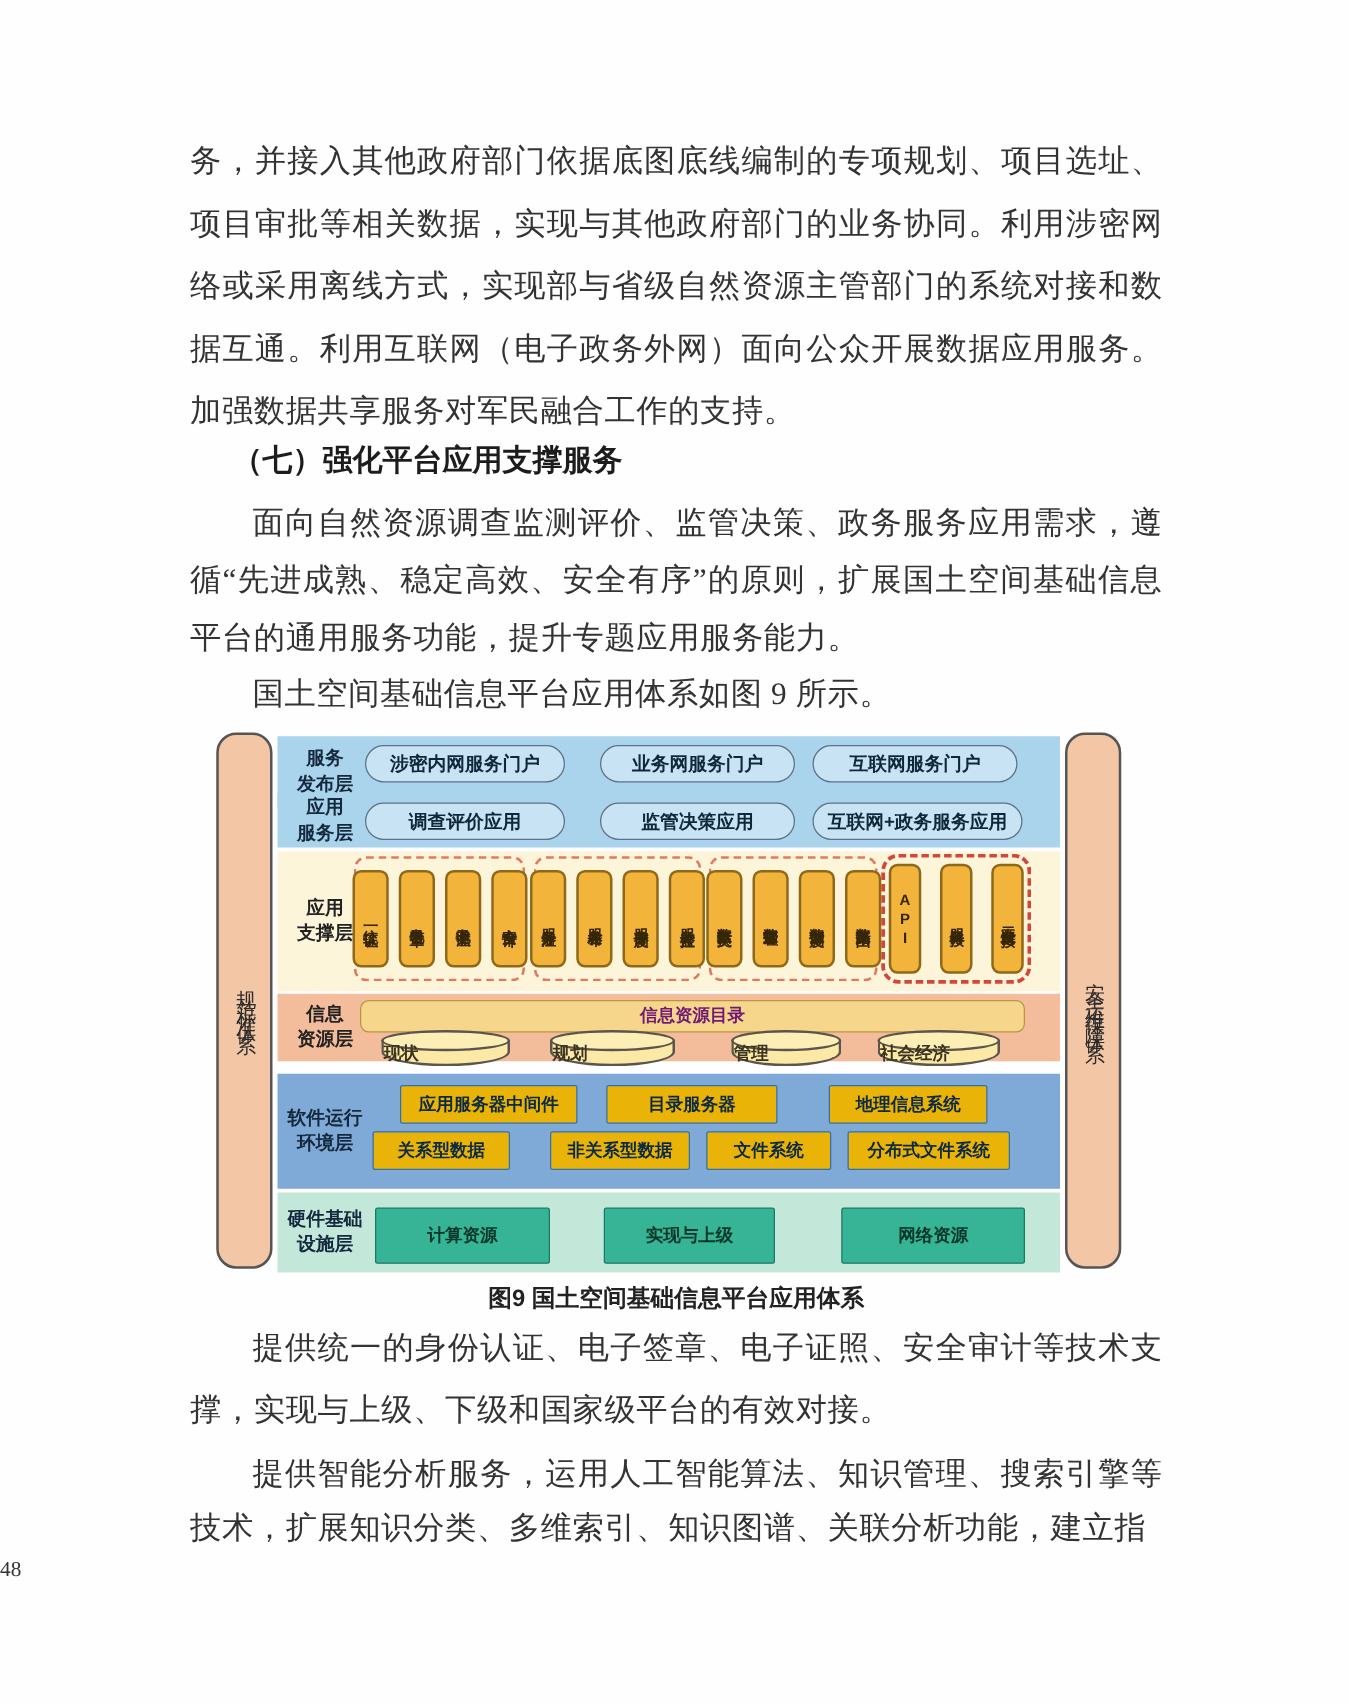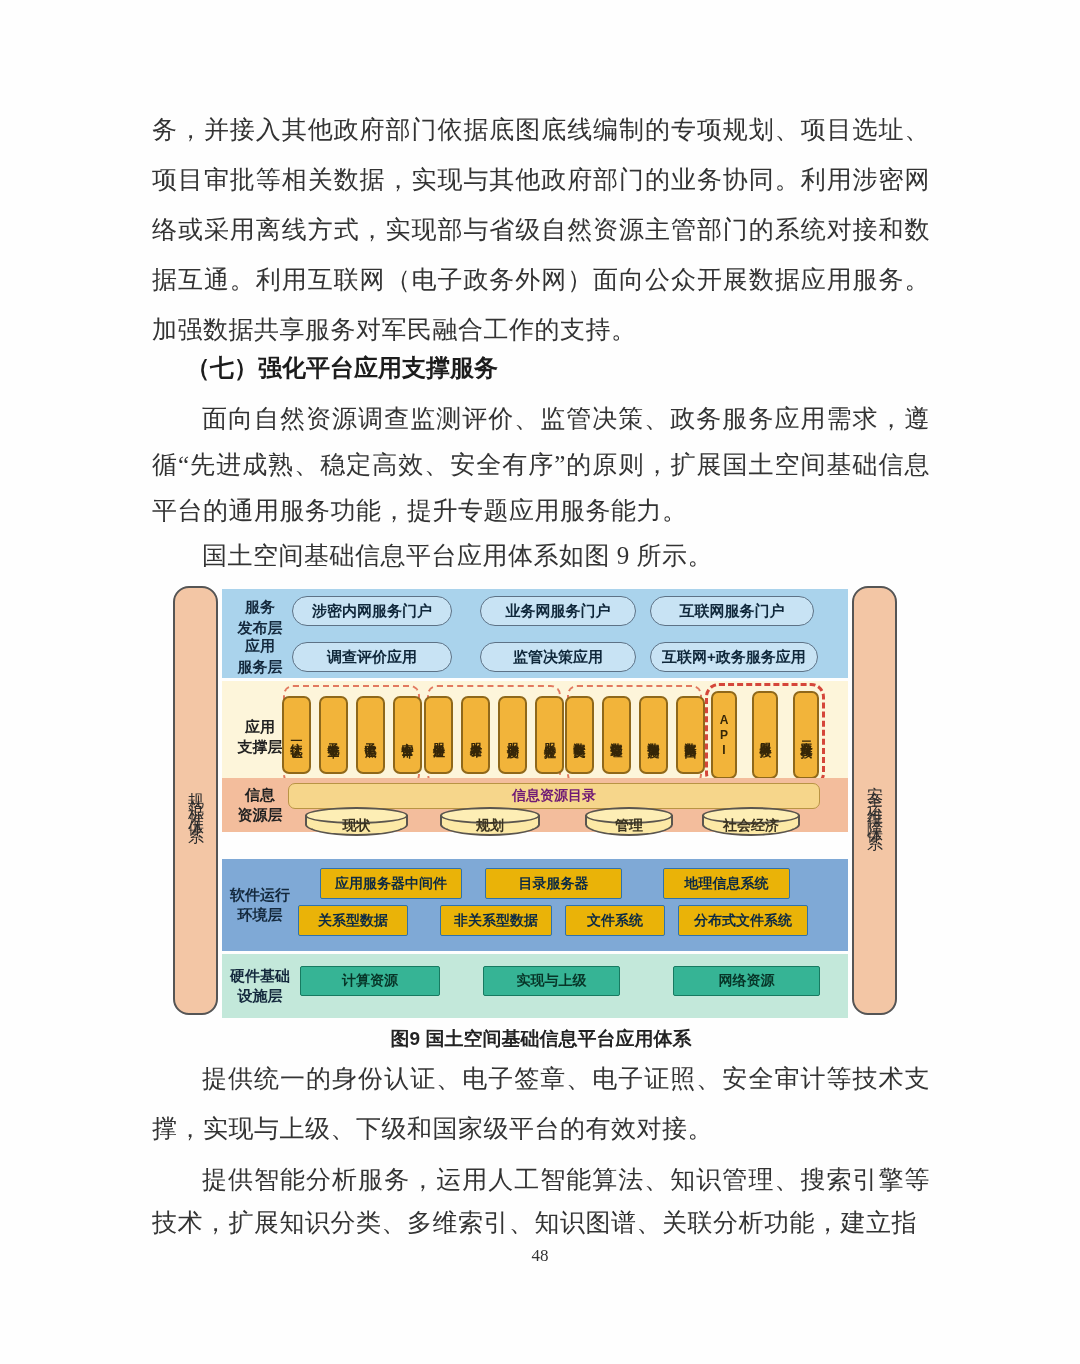--- a/index.html
+++ b/index.html
@@ -20,21 +20,21 @@
     position:absolute; left:186px; top:352px;
     font-family:"Liberation Sans","DejaVu Sans",sans-serif;
     font-size:24px; font-weight:bold; color:#1c1c1c;
   }
   .caption {
     position:absolute; left:152px; top:1026px; width:778px; text-align:center;
     font-family:"Liberation Sans","DejaVu Sans",sans-serif;
     font-size:19px; font-weight:bold; color:#222;
   }
   .page-number {
-    position:absolute; left:0; top:1246px; width:1080px; text-align:center;
+    position:absolute; left:0; top:1246px; width:1080px; 
     font-size:17px; color:#333;
   }
 
   
   .diagram { position:absolute; left:165px; top:585px; width:745px; height:433px;
     font-family:"Liberation Sans","DejaVu Sans",sans-serif; }
   .sidebar {
     position:absolute; top:1px; height:429px; width:45px;
     background:#f3c6a5; border:2px solid #555; border-radius:16px;
     display:flex; align-items:center; justify-content:center;
@@ -90,32 +90,32 @@
   .cyl {
     position:absolute; top:37px; height:21px;
     background:#fce9a6; border:2px solid #5a554e; border-top:none;
     border-radius:0 0 50% 50% / 0 0 55% 55%;
   }
   .cyl::before {
     content:""; position:absolute; left:-2px; right:-2px; top:-8px; height:13px;
     border:2px solid #5a554e; border-radius:50%; background:#fdeeb5;
   }
   .cyl span {
-    position:relative; display:block; text-align:center; line-height:20px;
+    position:relative; display:block; text-align:left; line-height:20px;
     font-weight:bold; font-size:14px; color:#3a3320;
   }
 
   .sbox {
     position:absolute; height:31px;
     background:#eab308; border:1.5px solid #2f72ad; border-radius:2px;
     display:flex; align-items:center; justify-content:center;
     font-weight:bold; font-size:14px; color:#0c2a44;
   }
   .hbox {
-    position:absolute; top:12px; height:30px;
+    position:absolute; top:12px; height:45px;
     background:#36b495; border:1.5px solid #177a61; border-radius:2px;
     display:flex; align-items:center; justify-content:center;
     font-weight:bold; font-size:14px; color:#073528;
   }
 </style>
 </head>
 <body>
 
 <div class="page">
 
@@ -174,21 +174,21 @@
         <div class="gbox">数据路由</div>
       </div>
 
       <div class="sgroup api" style="left:483px; width:120px; top:2px; height:104px;">
         <div class="gbox">API</div>
         <div class="gbox">服务接口</div>
         <div class="gbox">二次开发接口</div>
       </div>
     </div>
 
-    <div class="row row-salmon" style="top:193px; height:54px;">
+    <div class="row row-salmon" style="top:210px; height:54px;">
       <div class="layer-label">信息
 资源层</div>
       <div class="catalog">信息资源目录</div>
       <div class="cyl" style="left:83px;  width:103px;">
           <span>现状</span>
         </div>
       <div class="cyl" style="left:218px; width:100px;">
           <span>规划</span>
         </div>
       <div class="cyl" style="left:363px; width:88px;">

